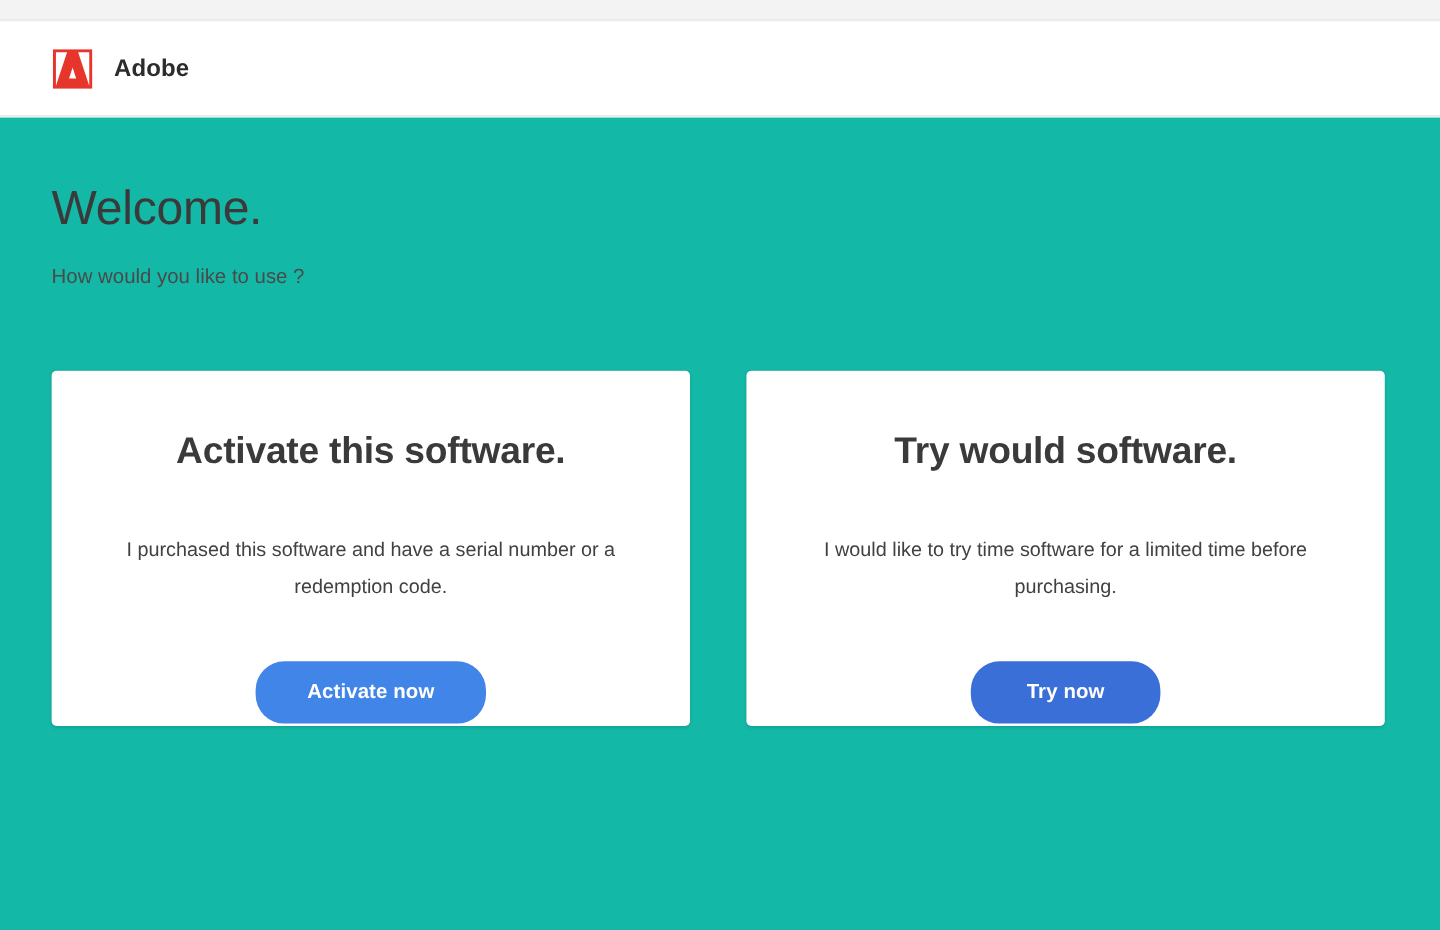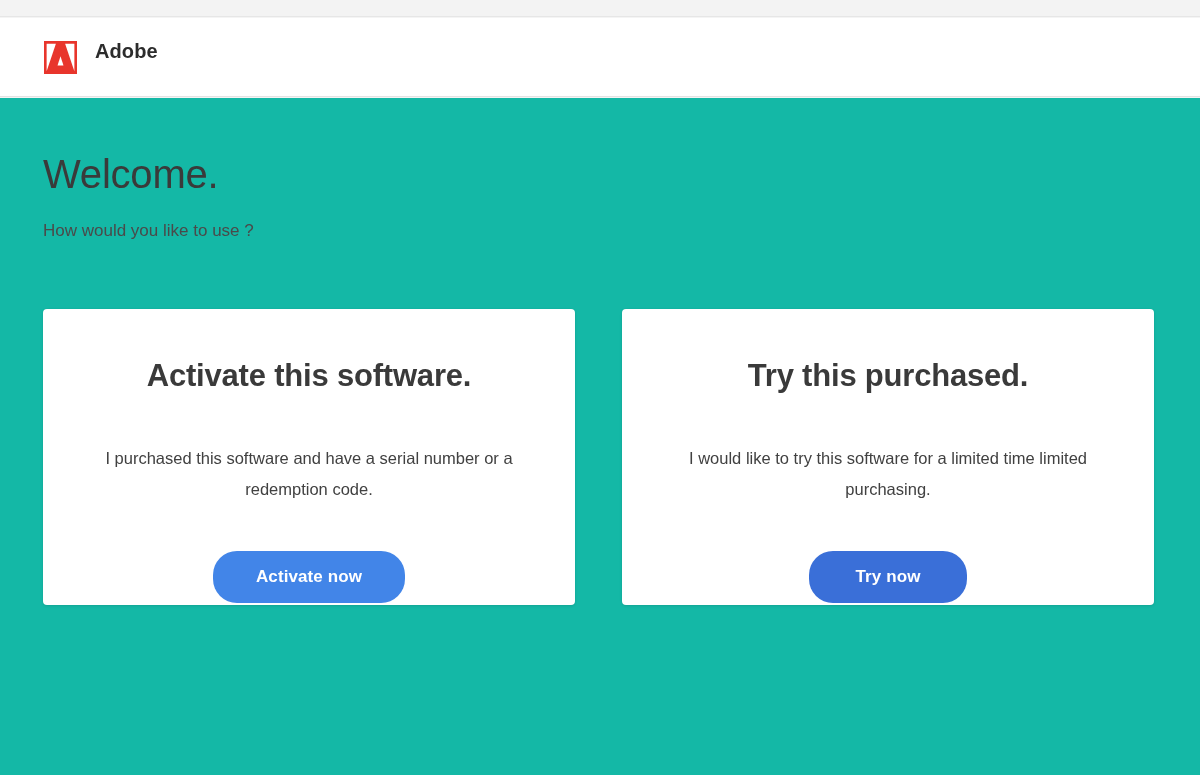--- a/index.html
+++ b/index.html
@@ -45,21 +45,21 @@
     background: #ffffff;
     border-bottom: 1px solid #e3e3e3;
     box-sizing: border-box;
     display: flex;
     align-items: center;
     padding-left: 44px;
   }
 
   .brand {
     display: flex;
-    align-items: flex-start;
+    align-items: center;
   }
 
   .logo-mark {
     width: 33px;
     height: 33px;
     display: block;
     flex: 0 0 auto;
   }
 
   .brand-name {
@@ -204,20 +204,20 @@
 
     <div class="card-row">
 
       <div class="card card-left">
         <h2 class="card-title">Activate this software.</h2>
         <p class="card-desc">I purchased this software and have a serial number or a redemption code.</p>
         <button class="card-button btn-activate">Activate now</button>
       </div>
 
       <div class="card card-right">
-        <h2 class="card-title">Try this purchased.</h2>
-        <p class="card-desc">I would like to try this software for a limited time limited purchasing.</p>
+        <h2 class="card-title">Try would software.</h2>
+        <p class="card-desc">I would like to try time software for a limited time before purchasing.</p>
         <button class="card-button btn-try">Try now</button>
       </div>
 
     </div>
   </div>
 </div>
 
 </body></html>

